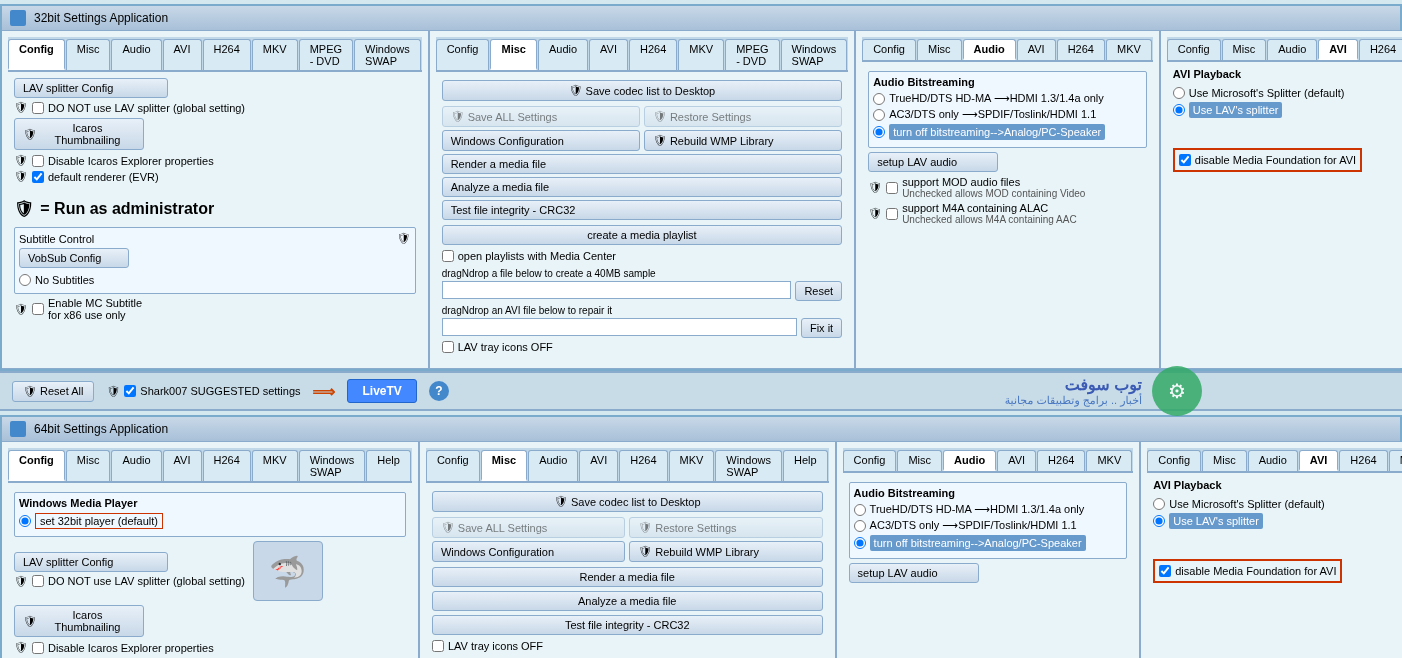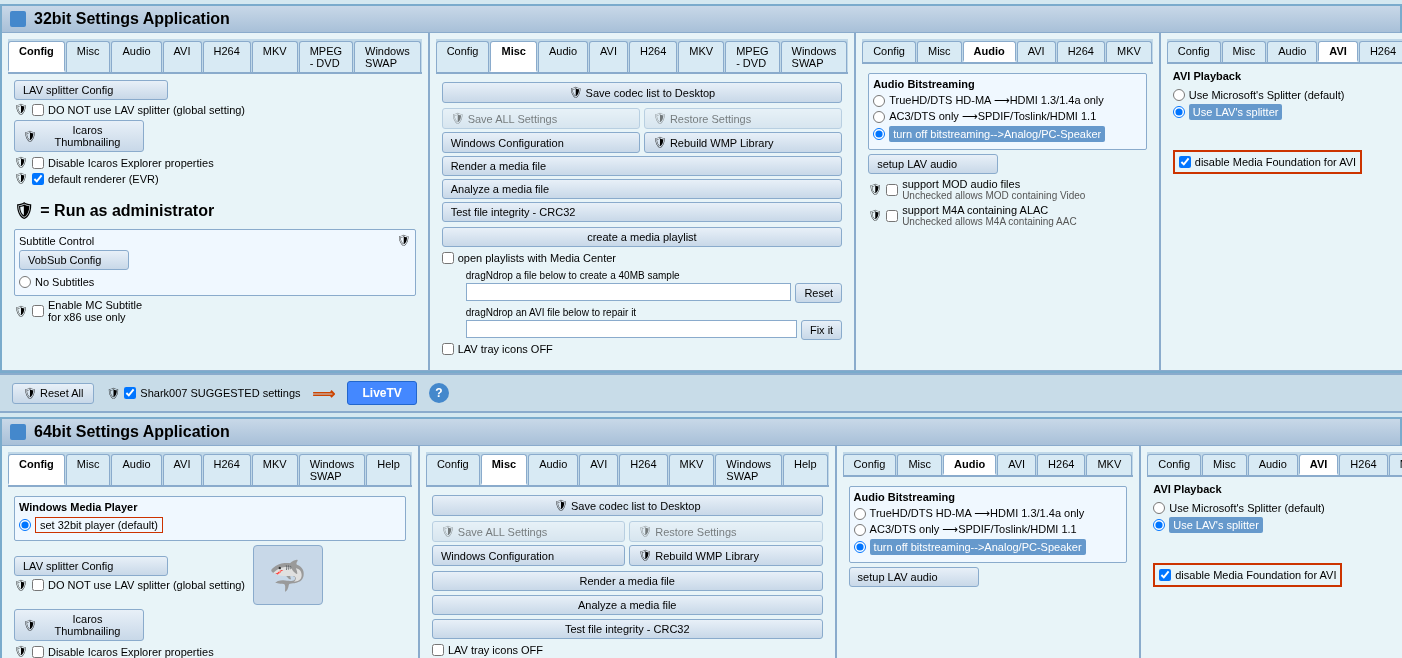--- a/index.html
+++ b/index.html
@@ -8,21 +8,21 @@
     
     .title-bar {
       background: linear-gradient(to bottom, #c8d8e8, #a8c0d8);
       padding: 4px 8px;
       display: flex;
       align-items: center;
       gap: 8px;
       border-bottom: 1px solid #8aabcc;
     }
     .title-bar-icon { width: 16px; height: 16px; background: #4488cc; border-radius: 2px; display: inline-block; }
-    .title-bar-text { font-size: 16px; font-weight: bold; color: #000; }
+    .title-bar-text { font-size: 12px; font-weight: normal; color: #000; }
 
     
     .tab-bar {
       display: flex;
       background: #c0d8e8;
       border-bottom: 2px solid #8aabcc;
       padding-top: 2px;
     }
     .tab {
       padding: 3px 10px;
@@ -326,21 +326,21 @@
             <button class="btn" style="flex:1;">Analyze a media file</button>
           </div>
           <div style="display:flex; gap:4px; margin:3px 0;">
             <button class="btn" style="flex:1;">Test file integrity - CRC32</button>
           </div>
           <button class="btn wide">create a media playlist</button>
           <div class="checkbox-row">
             <input type="checkbox" style="">
             <label>open playlists with Media Center</label>
           </div>
-          <div style="margin-top:6px;margin-left:24px;">
+          <div style="margin-top:6px;">
             <div style="font-size:10px;">dragNdrop a file below to create a 40MB sample</div>
             <div style="display:flex; gap:4px; margin:2px 0;">
               <input class="input-box" style="flex: 1 1 0%;">
               <button class="btn">Reset</button>
             </div>
             <div style="font-size:10px; margin-top:4px;">dragNdrop an AVI file below to repair it</div>
             <div style="display:flex; gap:4px; margin:2px 0;">
               <input class="input-box" style="flex: 1 1 0%;">
               <button class="btn">Fix it</button>
             </div>
@@ -440,20 +440,29 @@
     </button>
     <div style="display:flex; align-items:center; gap:4px;">
       <span>🛡</span>
       <input type="checkbox" checked="" style="">
       <span>Shark007 SUGGESTED settings</span>
     </div>
     <span class="arrow-btn">⟹</span>
     <button class="liveTv-btn">LiveTV</button>
     <button class="help-btn">?</button>
 
+    <div class="watermark">
+      <div style="display:flex; align-items:center; gap:10px;">
+        <div>
+          <div class="watermark-arabic">توب سوفت</div>
+          <div class="watermark-sub">أخبار .. برامج وتطبيقات مجانية</div>
+        </div>
+        <div class="watermark-logo">⚙</div>
+      </div>
+    </div>
   </div>
 
   <div class="app-section-container">
 
     <div class="title-bar">
       <span class="title-bar-icon"></span>
       <span class="title-bar-text">64bit Settings Application</span>
     </div>
 
     <div class="panels-row">

